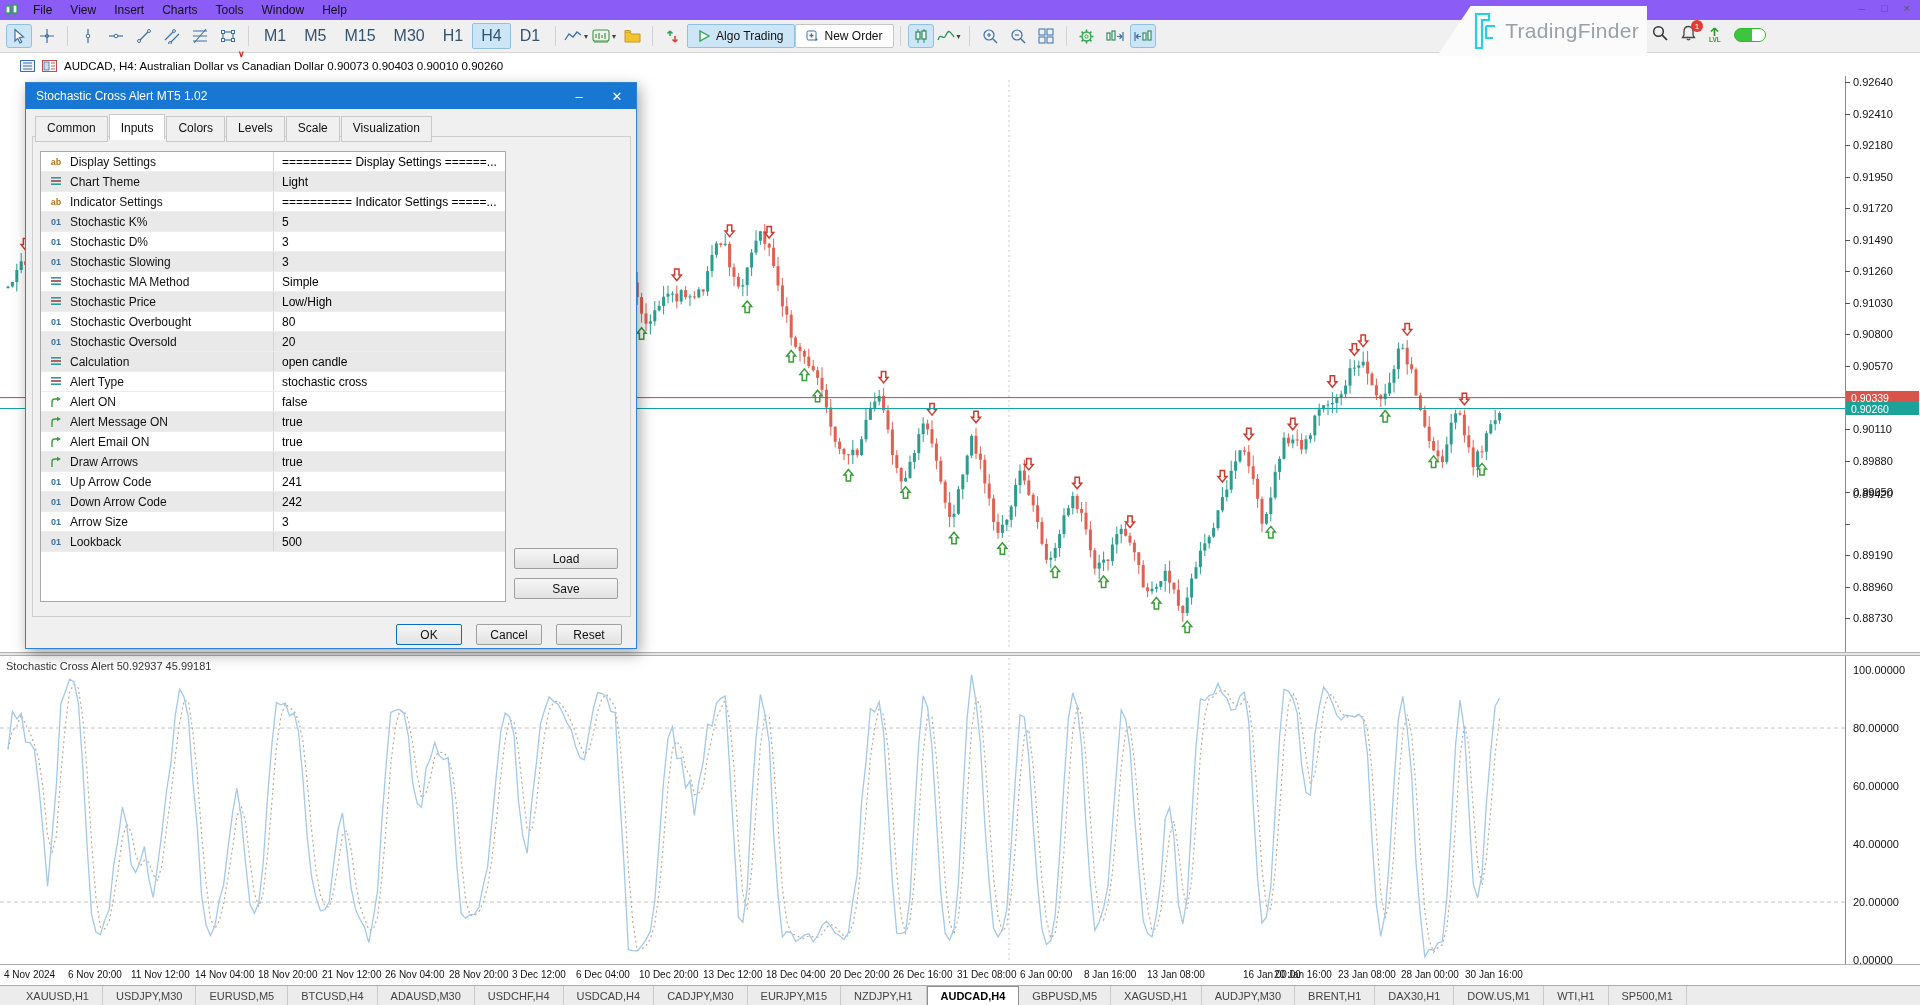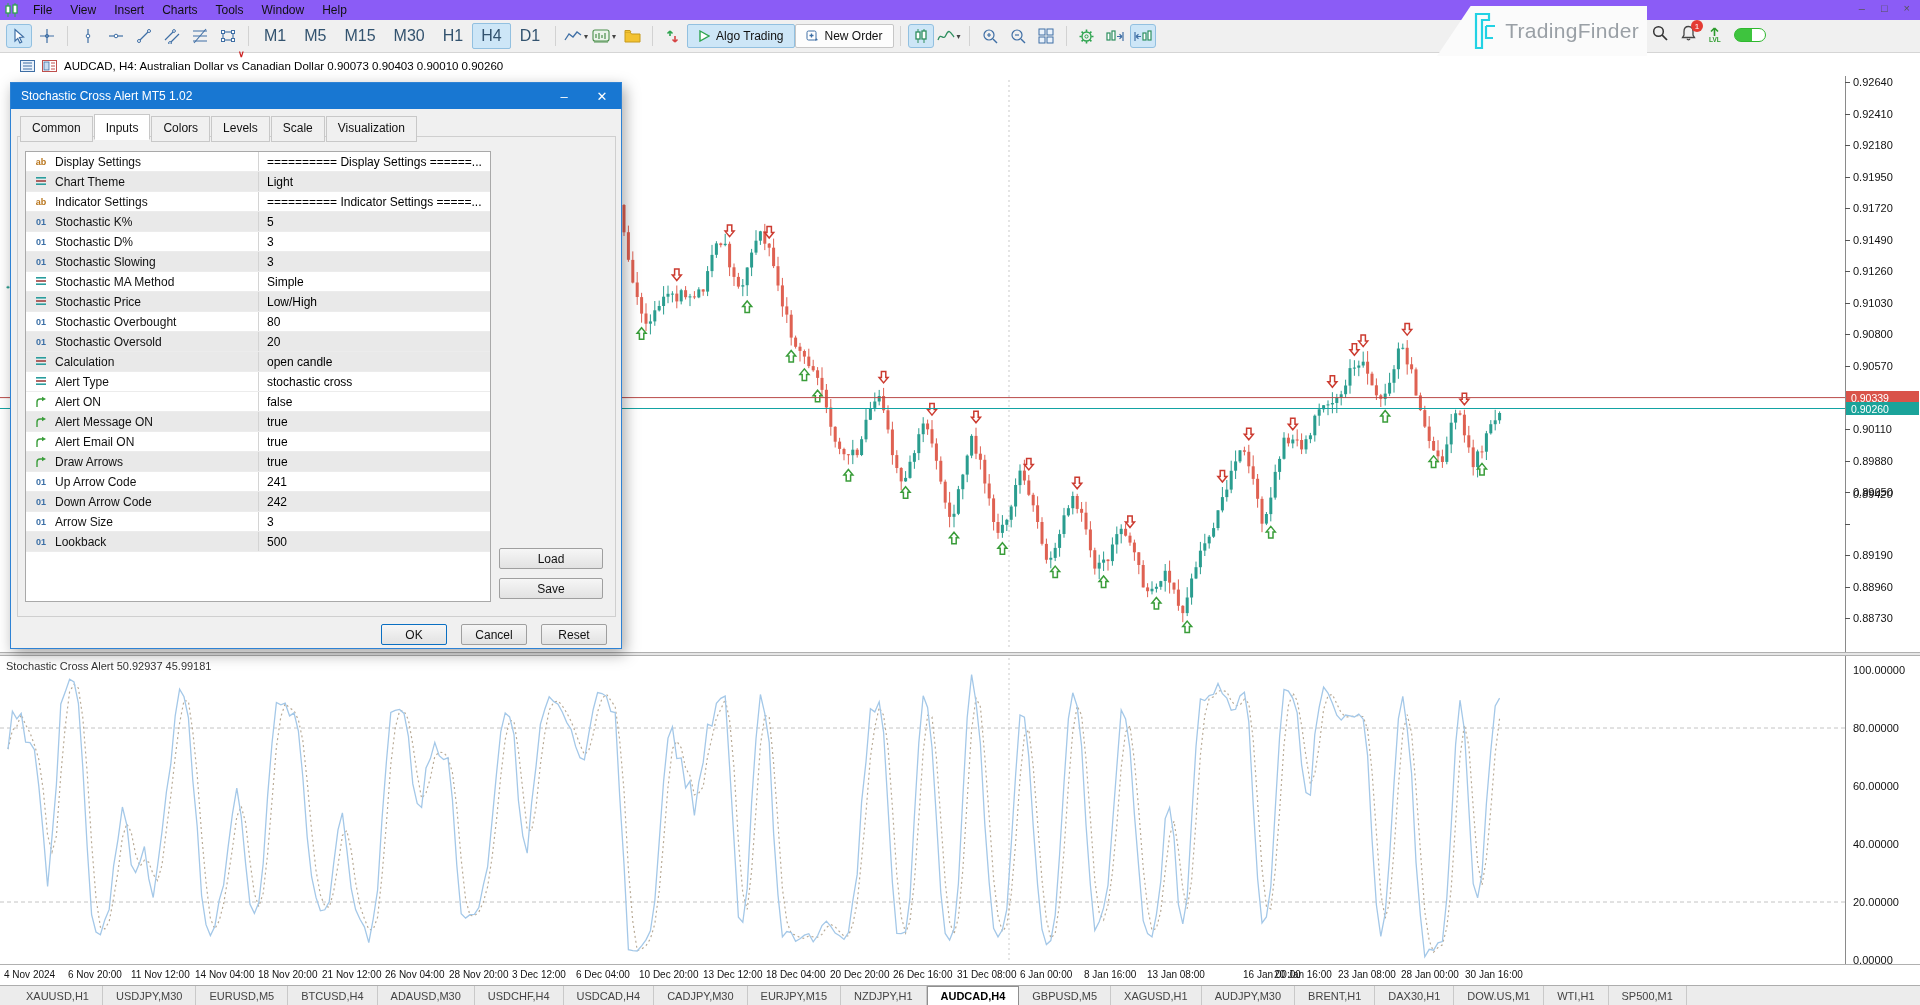--- a/index.html
+++ b/index.html
@@ -56,21 +56,21 @@
   #indBottom { position:absolute; left:0; top:964px; width:100%; height:1px; background:#b0b0b0; z-index:4; }
 
   
   #dateAxis { position:absolute; left:0; top:965px; width:100%; height:20px; background:#fff; z-index:3; }
   .dlabel { position:absolute; top:4px; font-size:10px; color:#111; white-space:nowrap; }
   #tabBar { position:absolute; left:0; top:985px; width:100%; height:20px; background:#ececec; border-top:1px solid #adadad; display:flex; align-items:stretch; z-index:5; padding-left:13px; }
   .stab { font-size:11px; color:#444; display:flex; align-items:center; padding:0 13px; border-right:1px solid #c9c9c9; white-space:nowrap; }
   .stab.active { background:#fff; border:1px solid #8f8f8f; border-bottom:none; color:#000; font-weight:bold; }
 
   
-  #dialog { position:absolute; left:10px; top:82px; width:612px; height:567px; background:#f0f0f0; border:1px solid #2e82d4; box-shadow:3px 5px 14px rgba(0,0,0,.35); z-index:50; }
+  #dialog { position:absolute; left:25px; top:82px; width:612px; height:567px; background:#f0f0f0; border:1px solid #2e82d4; box-shadow:3px 5px 14px rgba(0,0,0,.35); z-index:50; }
   .dlg-title { height:26px; background:#1877d2; color:#fff; font-size:12px; display:flex; align-items:center; padding-left:10px; }
   .dlg-title .grow { flex:1; }
   .dlg-ctl { width:38px; text-align:center; font-size:13px; cursor:default; }
   .dlg-tabs { position:absolute; top:31px; left:9px; display:flex; z-index:3; }
   .dtab { font-size:12px; padding:4px 11px 4px 11px; border:1px solid #c8c8c8; background:#f0f0f0; margin-right:1px; color:#111; position:relative; top:2px; }
   .dtab.active { background:#fff; top:0; padding-top:6px; z-index:4; border-bottom:1px solid #fff; }
   .dlg-frame { position:absolute; left:6px; top:53px; width:599px; height:481px; border:1px solid #cfcfcf; background:#f0f0f0; z-index:1; }
   .dlg-table { position:absolute; left:14px; top:68px; width:466px; height:451px; background:#fff; border:1px solid #a9a9a9; z-index:2; font-size:12px; overflow:hidden; }
   .thead { display:flex; height:22px; align-items:stretch; border-bottom:1px solid #e0e0e0; color:#222; }
   .col-n { flex:1; padding-left:7px; display:flex; align-items:center; gap:6px; overflow:hidden; white-space:nowrap; }

